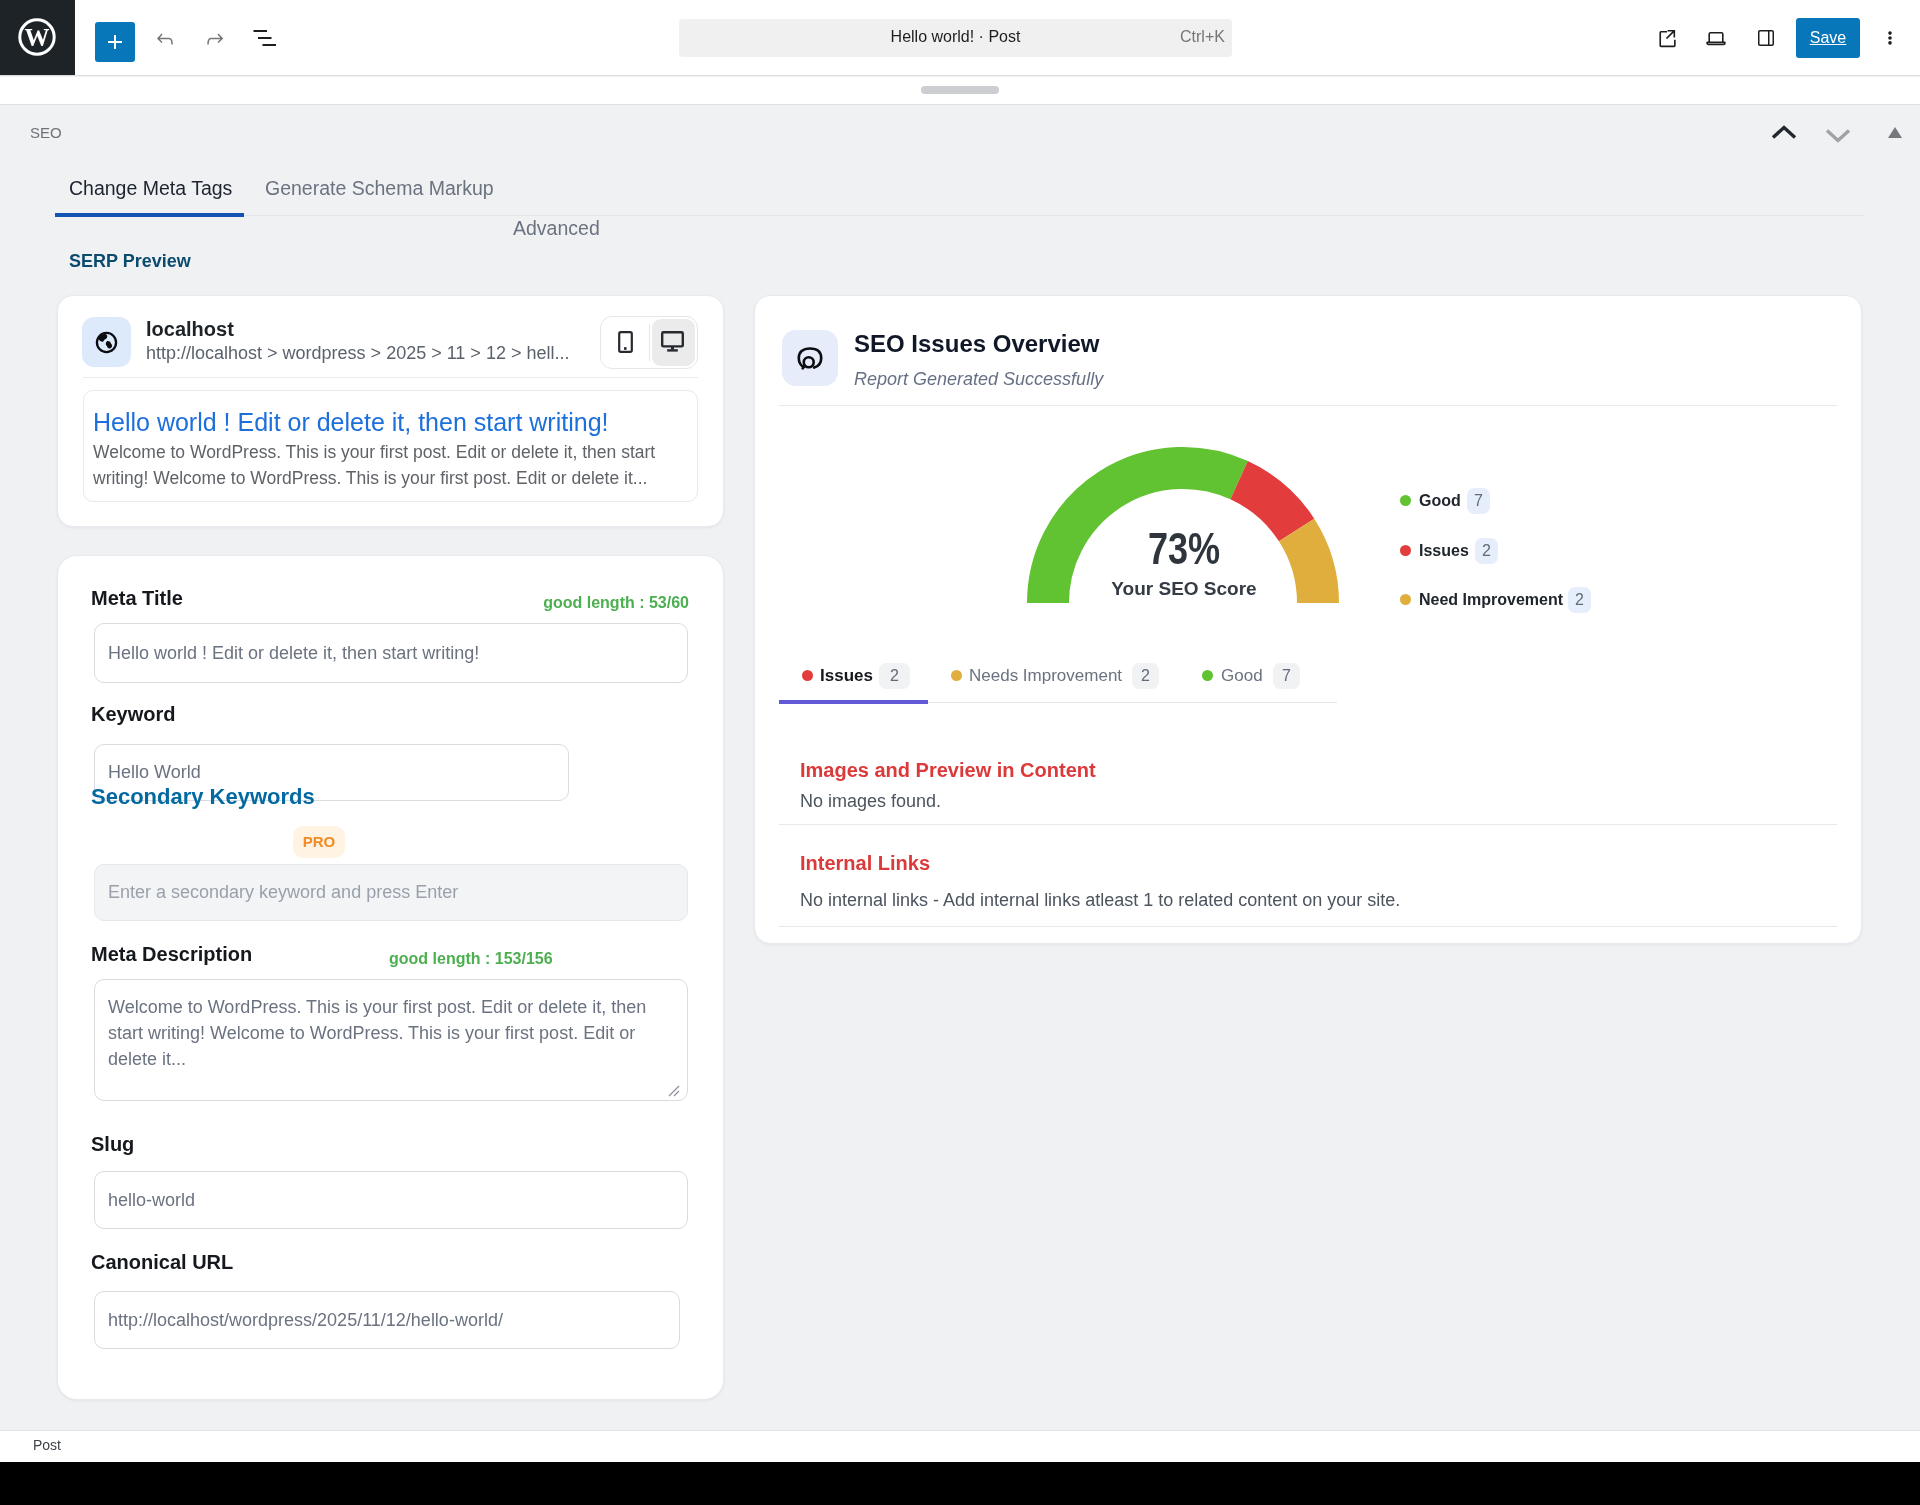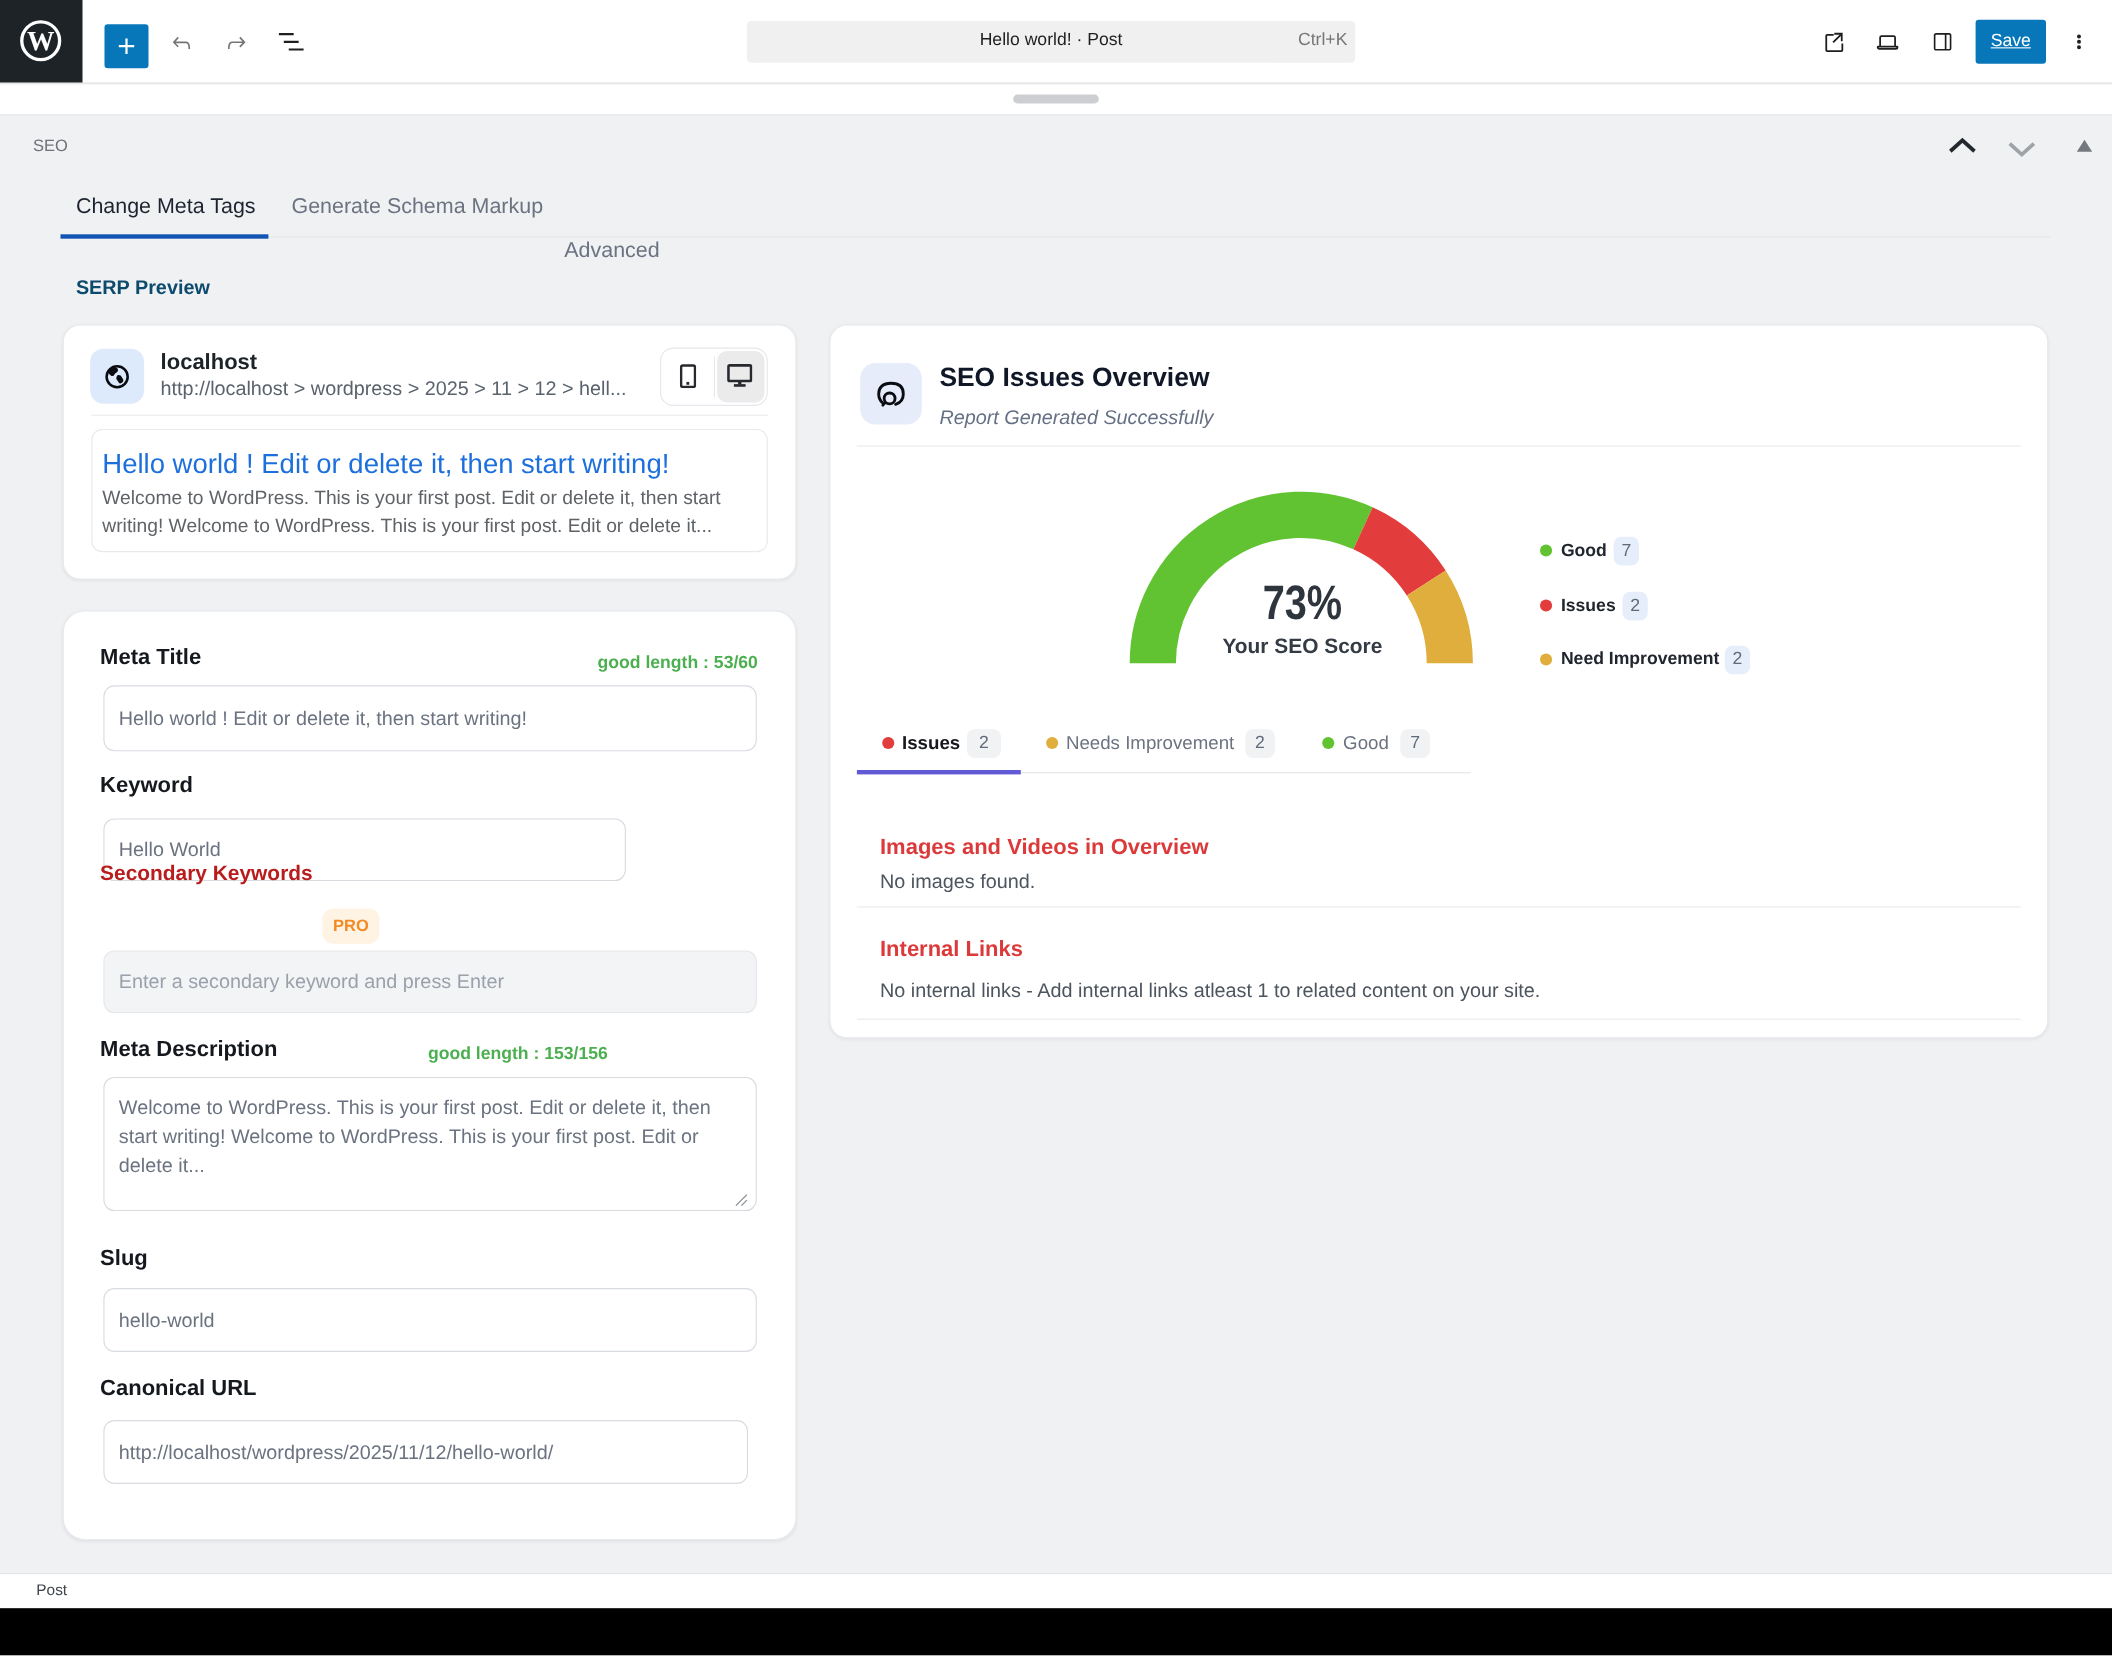--- a/index.html
+++ b/index.html
@@ -105,21 +105,21 @@
   <div class="abs" style="left:83px;top:390px;width:615px;height:112px;border:1px solid #e7e9ed;border-radius:10px;background:#fff;"></div>
   <div class="abs" style="left:93px;top:408px;font-size:25px;color:#1d6fdc;">Hello world ! Edit or delete it, then start writing!</div>
   <div class="abs" style="left:93px;top:439px;width:600px;font-size:17.5px;line-height:26px;color:#5f6368;">Welcome to WordPress. This is your first post. Edit or delete it, then start writing! Welcome to WordPress. This is your first post. Edit or delete it...</div>
 
   <div class="abs" id="card2" style="left:57px;top:555px;width:667px;height:845px;background:#fff;border:1px solid #e8eaee;border-radius:20px;box-shadow:0 1px 3px rgba(16,24,40,.06);"></div>
   <div class="abs" style="left:91px;top:587px;font-size:20px;font-weight:bold;color:#15181d;">Meta Title</div>
   <div class="abs" style="left:389px;top:594px;width:300px;text-align:right;font-size:16px;font-weight:bold;color:#4caf50;">good length : 53/60</div>
   <div class="abs inp" style="left:94px;top:623px;width:594px;height:60px;line-height:58px;">Hello world ! Edit or delete it, then start writing!</div>
   <div class="abs" style="left:91px;top:703px;font-size:20px;font-weight:bold;color:#15181d;">Keyword</div>
   <div class="abs inp" style="left:94px;top:744px;width:475px;height:57px;line-height:55px;">Hello World</div>
-  <div class="abs" style="left:91px;top:784px;font-size:19px;font-weight:bold;color:#b91c1c;">Secondary Keywords</div>
+  <div class="abs" style="left:91px;top:784px;font-size:22px;font-weight:bold;color:#0369a1;">Secondary Keywords</div>
   <div class="abs" style="left:293px;top:826px;width:52px;height:32px;background:#fff3e4;border-radius:10px;text-align:center;line-height:32px;font-size:15px;font-weight:bold;color:#f28b24;">PRO</div>
   <div class="abs inp" style="left:94px;top:864px;width:594px;height:57px;line-height:55px;background:#f3f4f6;border-color:#e5e7ea;color:#9aa1ab;">Enter a secondary keyword and press Enter</div>
   <div class="abs" style="left:91px;top:943px;font-size:20px;font-weight:bold;color:#15181d;">Meta Description</div>
   <div class="abs" style="left:389px;top:950px;width:300px;text-align:left;font-size:16px;font-weight:bold;color:#4caf50;">good length : 153/156</div>
   <div class="abs inp" style="left:94px;top:979px;width:594px;height:122px;line-height:26px;padding-top:14px;">Welcome to WordPress. This is your first post. Edit or delete it, then<br>start writing! Welcome to WordPress. This is your first post. Edit or<br>delete it...</div>
   <svg class="abs" style="left:668px;top:1085px;" width="12" height="12" viewBox="0 0 12 12">
       <path stroke="#8a8f98" stroke-width="1.2" d="M11 1 1 11M11 6 6 11"></path>
     </svg>
   <div class="abs" style="left:91px;top:1133px;font-size:20px;font-weight:bold;color:#15181d;">Slug</div>
   <div class="abs inp" style="left:94px;top:1171px;width:594px;height:58px;line-height:56px;">hello-world</div>
@@ -160,21 +160,21 @@
   <div class="abs bdg" style="left:879px;top:663px;background:#f0f2f4;padding:0 11px;">2</div>
   <div class="abs dot" style="left:951px;top:670px;background:#dfae3c;"></div>
   <div class="abs" style="left:969px;top:666px;font-size:17px;color:#6b7280;">Needs Improvement</div>
   <div class="abs bdg" style="left:1132px;top:663px;background:#f0f2f4;padding:0 9px;">2</div>
   <div class="abs dot" style="left:1202px;top:670px;background:#62c332;"></div>
   <div class="abs" style="left:1221px;top:666px;font-size:17px;color:#6b7280;">Good</div>
   <div class="abs bdg" style="left:1273px;top:663px;background:#f0f2f4;padding:0 9px;">7</div>
   <div class="abs" style="left:779px;top:702px;width:558px;height:1px;background:#e2e4e8;"></div>
   <div class="abs" style="left:779px;top:700px;width:149px;height:4px;background:#6159d6;"></div>
 
-  <div class="abs" style="left:800px;top:759px;font-size:20px;font-weight:bold;color:#dc3a3a;">Images and Videos in Overview</div>
+  <div class="abs" style="left:800px;top:759px;font-size:20px;font-weight:bold;color:#dc3a3a;">Images and Preview in Content</div>
   <div class="abs" style="left:800px;top:791px;font-size:18px;color:#4c545e;">No images found.</div>
   <div class="abs" style="left:779px;top:824px;width:1058px;height:1px;background:#e7e9ed;"></div>
   <div class="abs" style="left:800px;top:852px;font-size:20px;font-weight:bold;color:#dc3a3a;">Internal Links</div>
   <div class="abs" style="left:800px;top:890px;font-size:18px;color:#4c545e;">No internal links - Add internal links atleast 1 to related content on your site.</div>
   <div class="abs" style="left:779px;top:926px;width:1058px;height:1px;background:#e7e9ed;"></div>
 
   <div class="abs" style="left:0;top:1430px;width:1920px;height:32px;background:#fff;border-top:1px solid #e1e3e6;"></div>
   <div class="abs" style="left:33px;top:1437px;font-size:14px;color:#3c434a;">Post</div>
   <div class="abs" style="left:0;top:1462px;width:1920px;height:43px;background:#000;"></div>
 </div>

